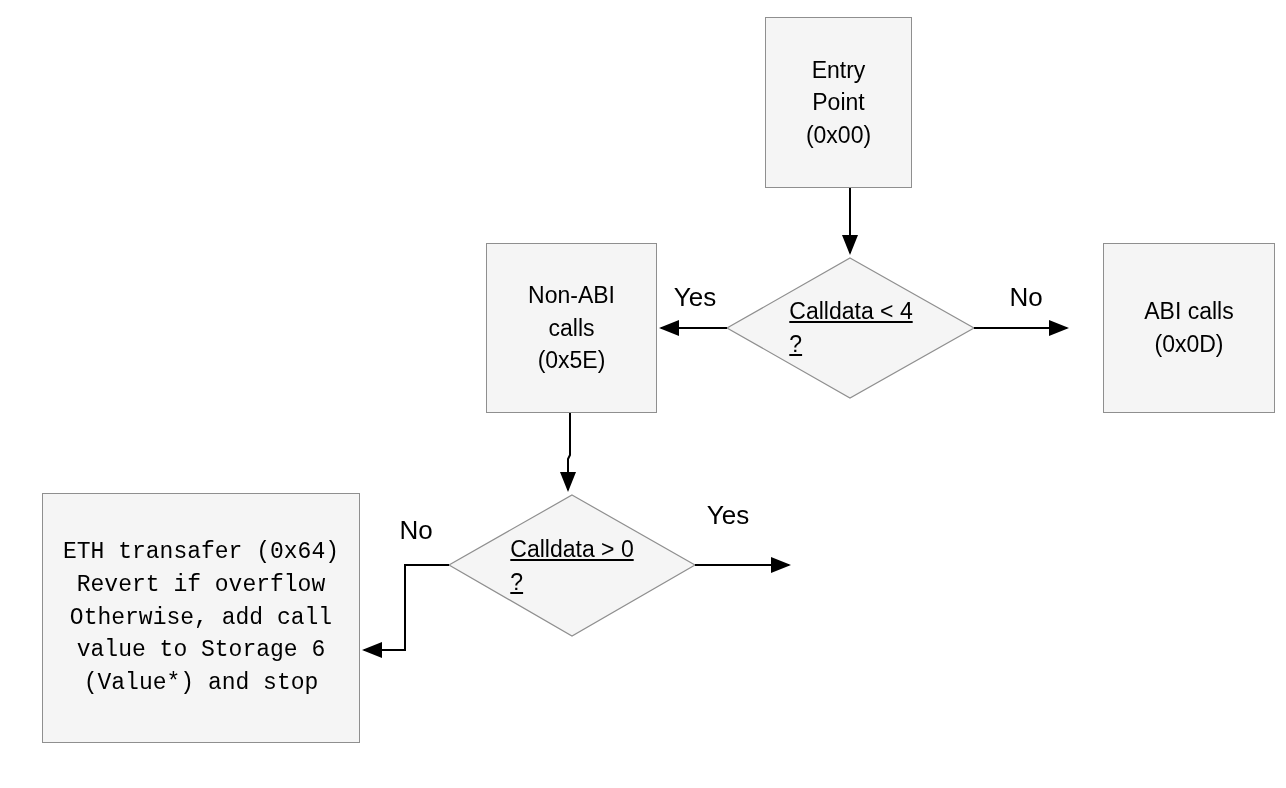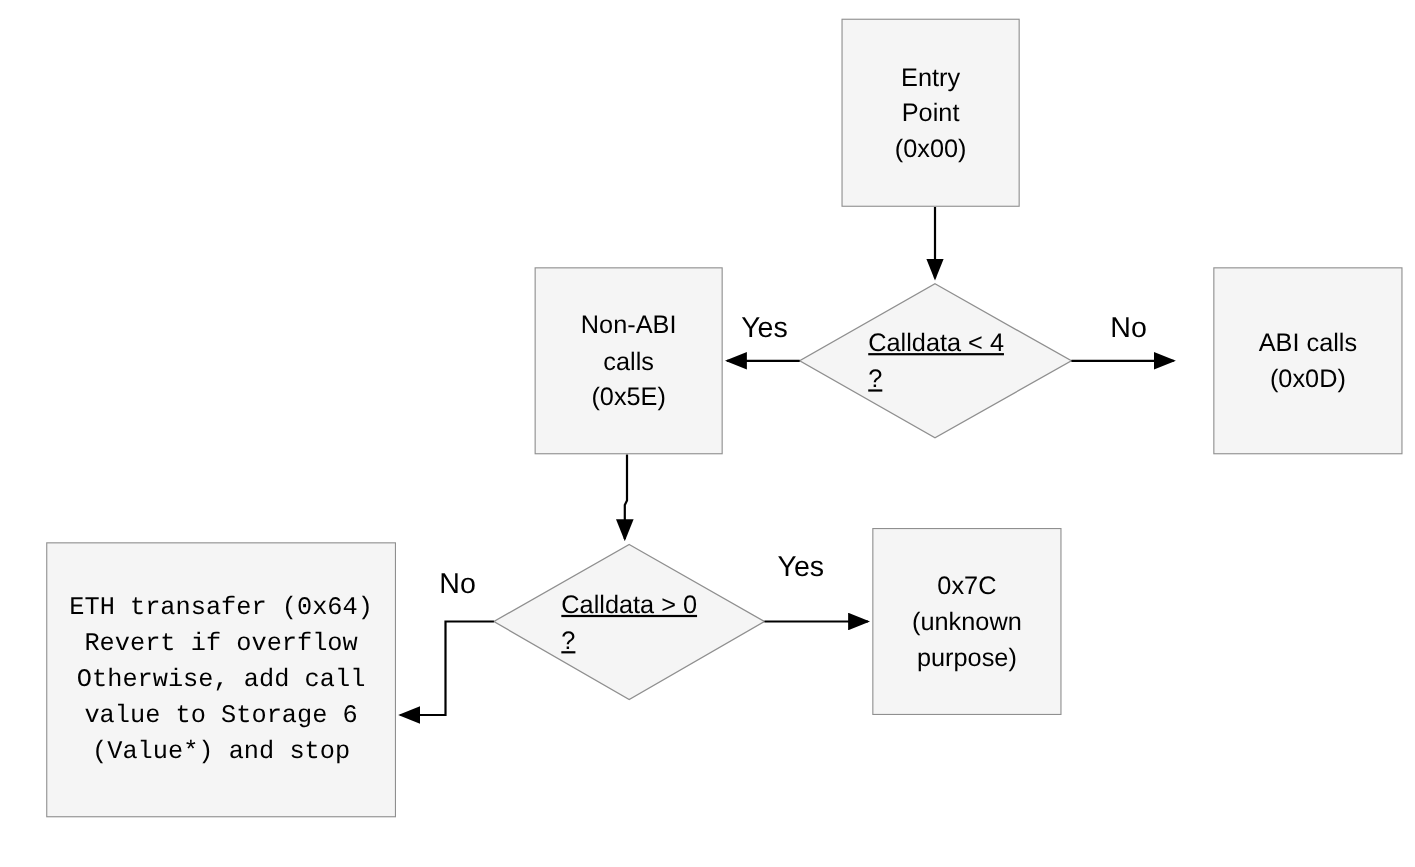--- a/index.html
+++ b/index.html
@@ -90,42 +90,37 @@
     <polygon class="diamond" points="572,495 695,565 572,636 449,565"></polygon>
 
     <path class="edge" d="M850,188 L850,253" marker-end="url(#ah)"></path>
     <path class="edge" d="M727,328 L661,328" marker-end="url(#ah)"></path>
     <path class="edge" d="M974,328 L1067,328" marker-end="url(#ah)"></path>
     <path class="edge" d="M570,413 L570,455 L568,459 L568,490" marker-end="url(#ah)"></path>
     <path class="edge" d="M695,565 L789,565" marker-end="url(#ah)"></path>
     <path class="edge" d="M449,565 L405,565 L405,650 L364,650" marker-end="url(#ah)"></path>
   </svg>
 
-  <div class="node" style="left:765px; top:17px; width:162px; height:171px;">
+  <div class="node" style="left:765px; top:17px; width:147px; height:171px;">
     <span>Entry
 Point
 (0x00)</span>
   </div>
 
   <div class="node" style="left:486px; top:243px; width:171px; height:170px;">
     <span>Non-ABI
 calls
 (0x5E)</span>
   </div>
 
   <div class="node" style="left:1071px; top:243px; width:172px; height:170px;margin-left:32px;">
     <span>ABI calls
 (0x0D)</span>
   </div>
 
-  <div class="node" style="left:793px; top:480px; width:172px; height:170px;">
-    <span>0x7C
-(unknown
-purpose)</span>
-  </div>
 
   <div class="node" style="left:42px; top:493px; width:318px; height:250px;font-family:Liberation Mono, monospace;">
     <span>ETH transafer (0x64)
 Revert if overflow
 Otherwise, add call
 value to Storage 6
 (Value*) and stop</span>
   </div>
 
   <div class="dlabel" style="left:727px; top:258px; width:248px; height:140px;">Calldata &lt; 4

